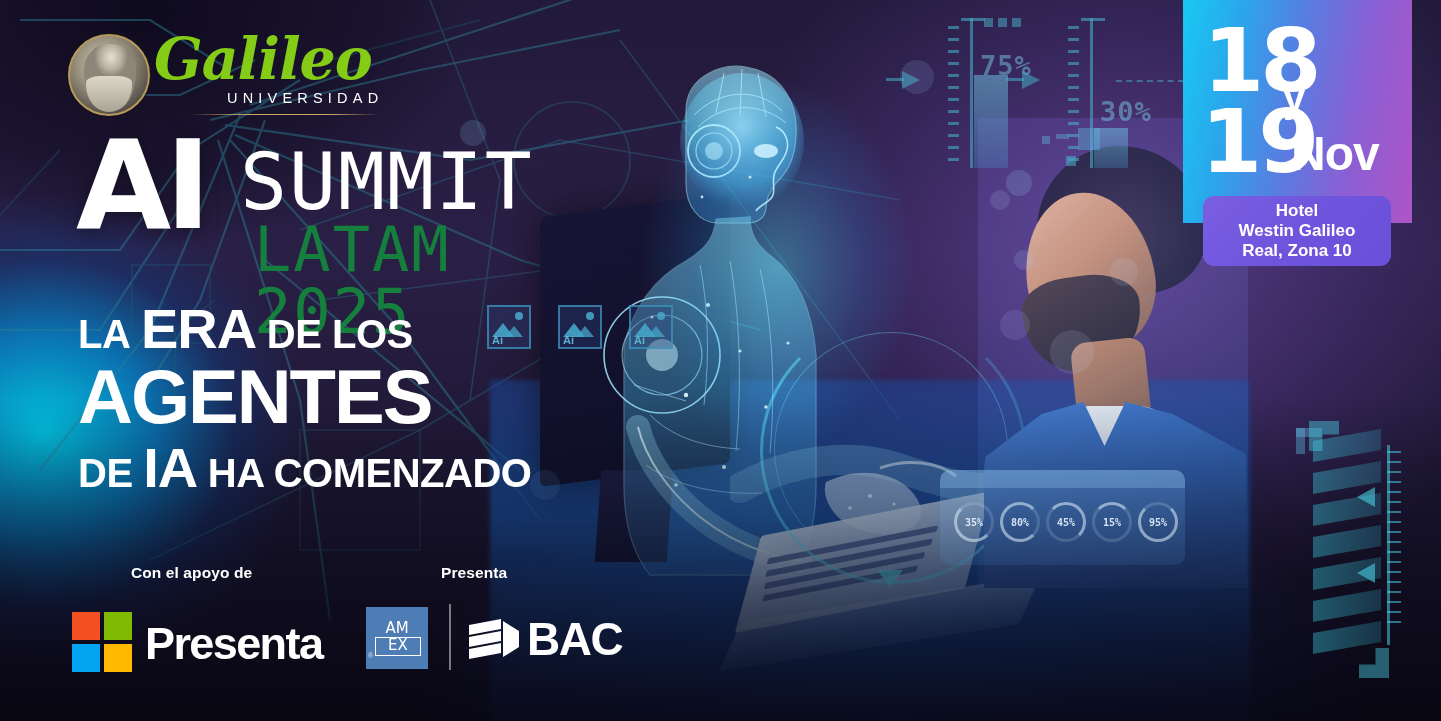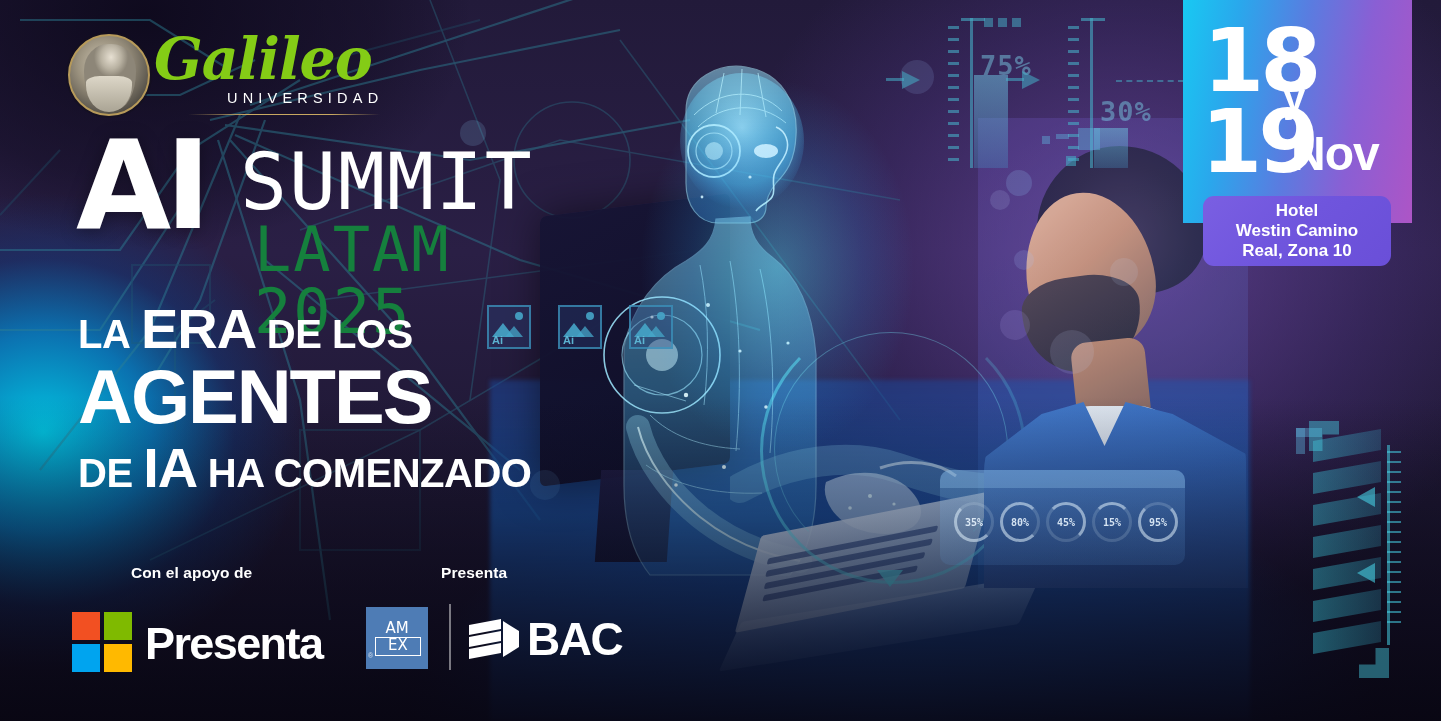--- a/index.html
+++ b/index.html
@@ -792,19 +792,19 @@
   <div id="bac-word">BAC</div>
 
   <div id="date-panel">
     <div id="d18">18</div>
     <div id="dy">y</div>
     <div id="d19">19</div>
     <div id="dnov">Nov</div>
     <div id="venue">
       <div class="vtxt">
         <div>Hotel</div>
-        <div>Westin Camino</div>
+        <div>Westin Galileo</div>
         <div>Real, Zona 10</div>
       </div>
     </div>
   </div>
 
 </div>
 
 </body></html>

